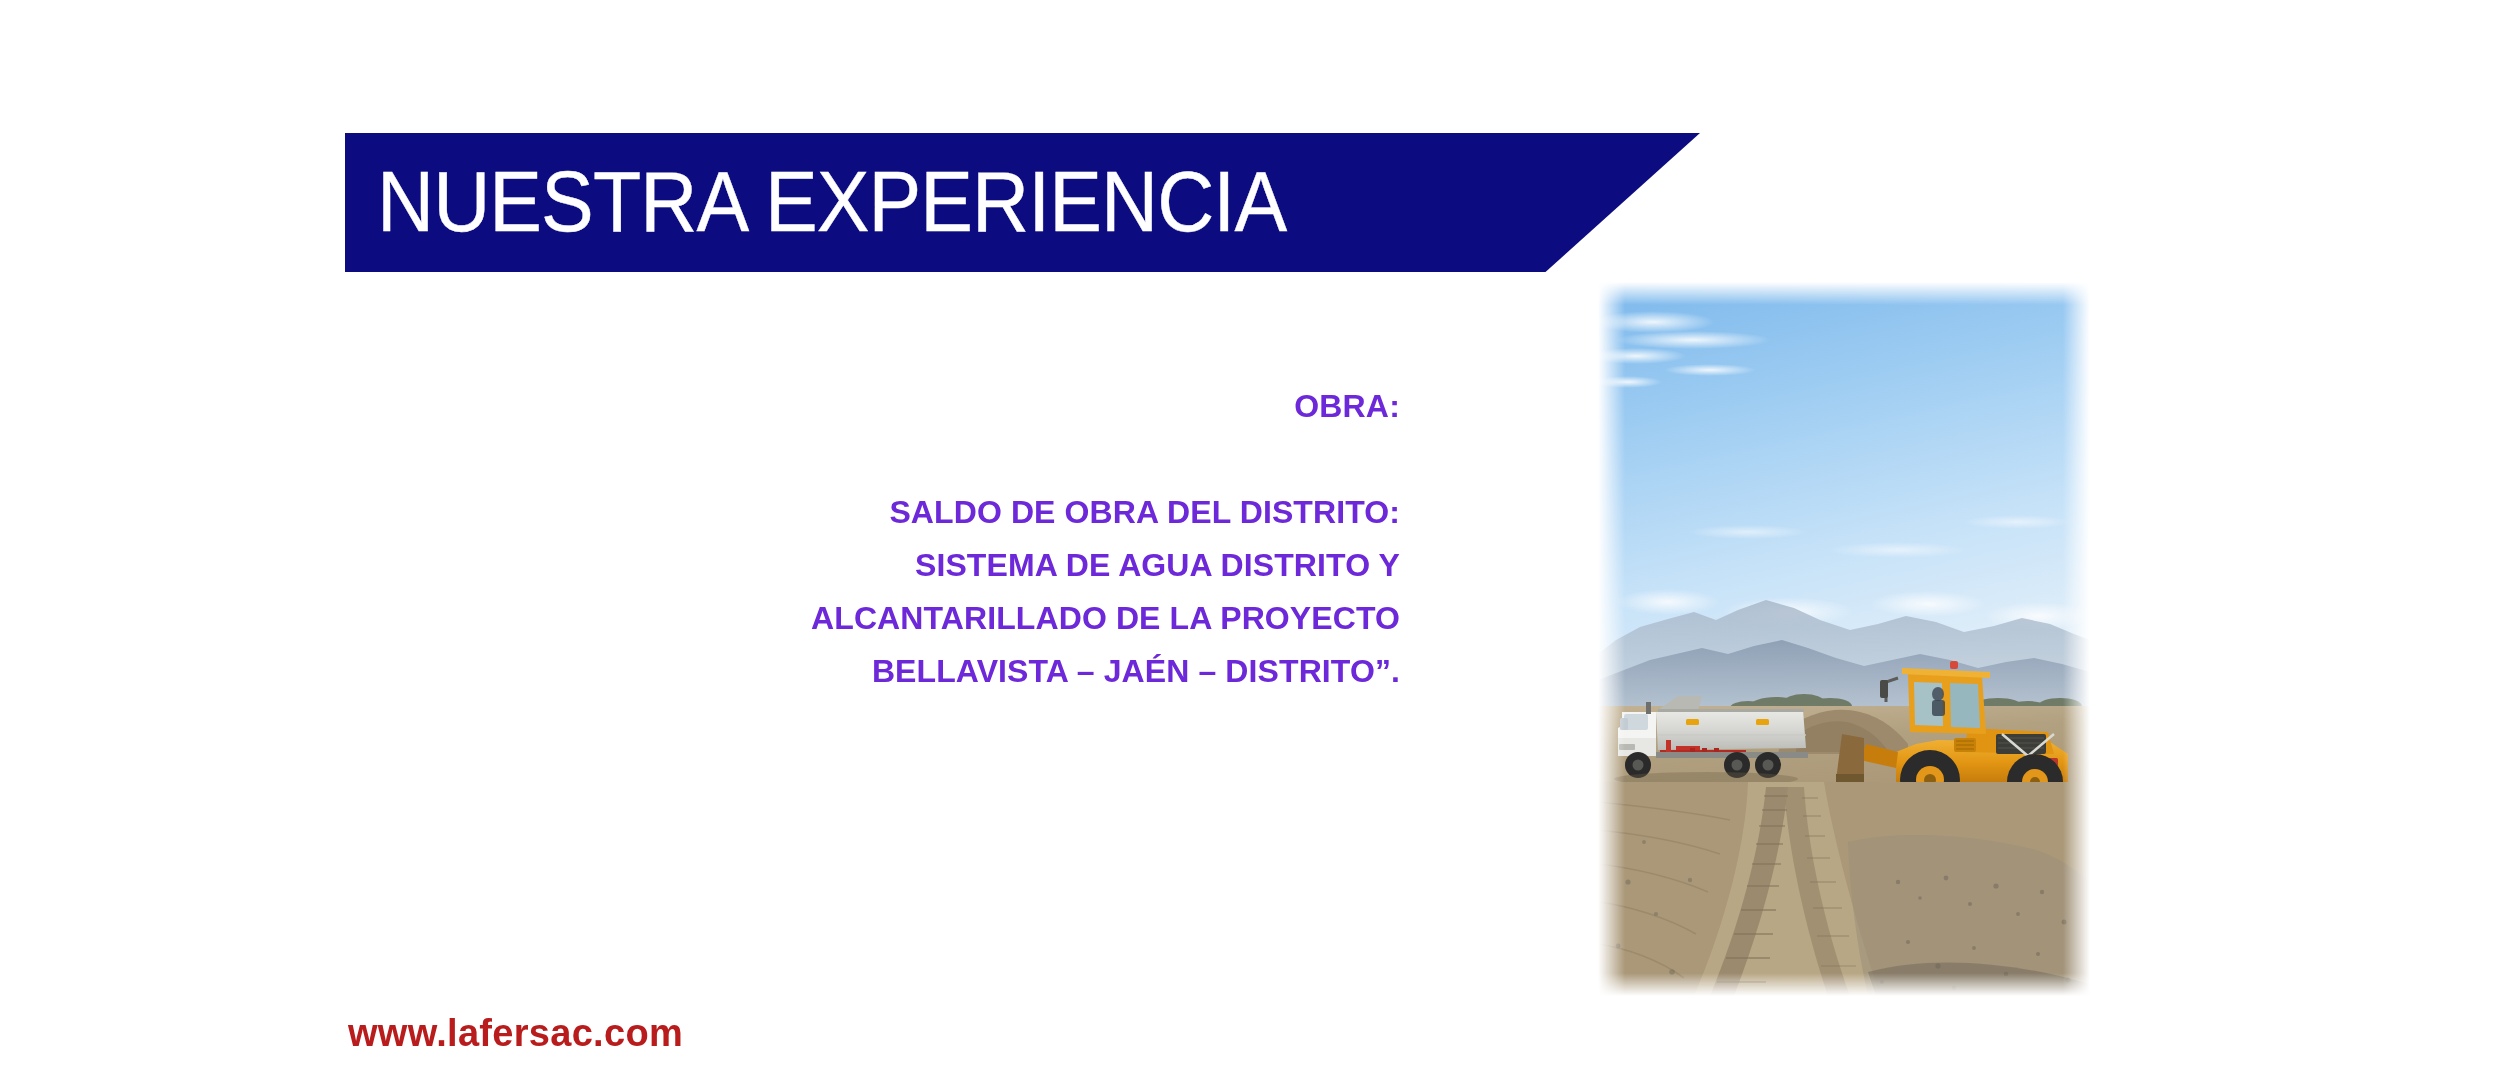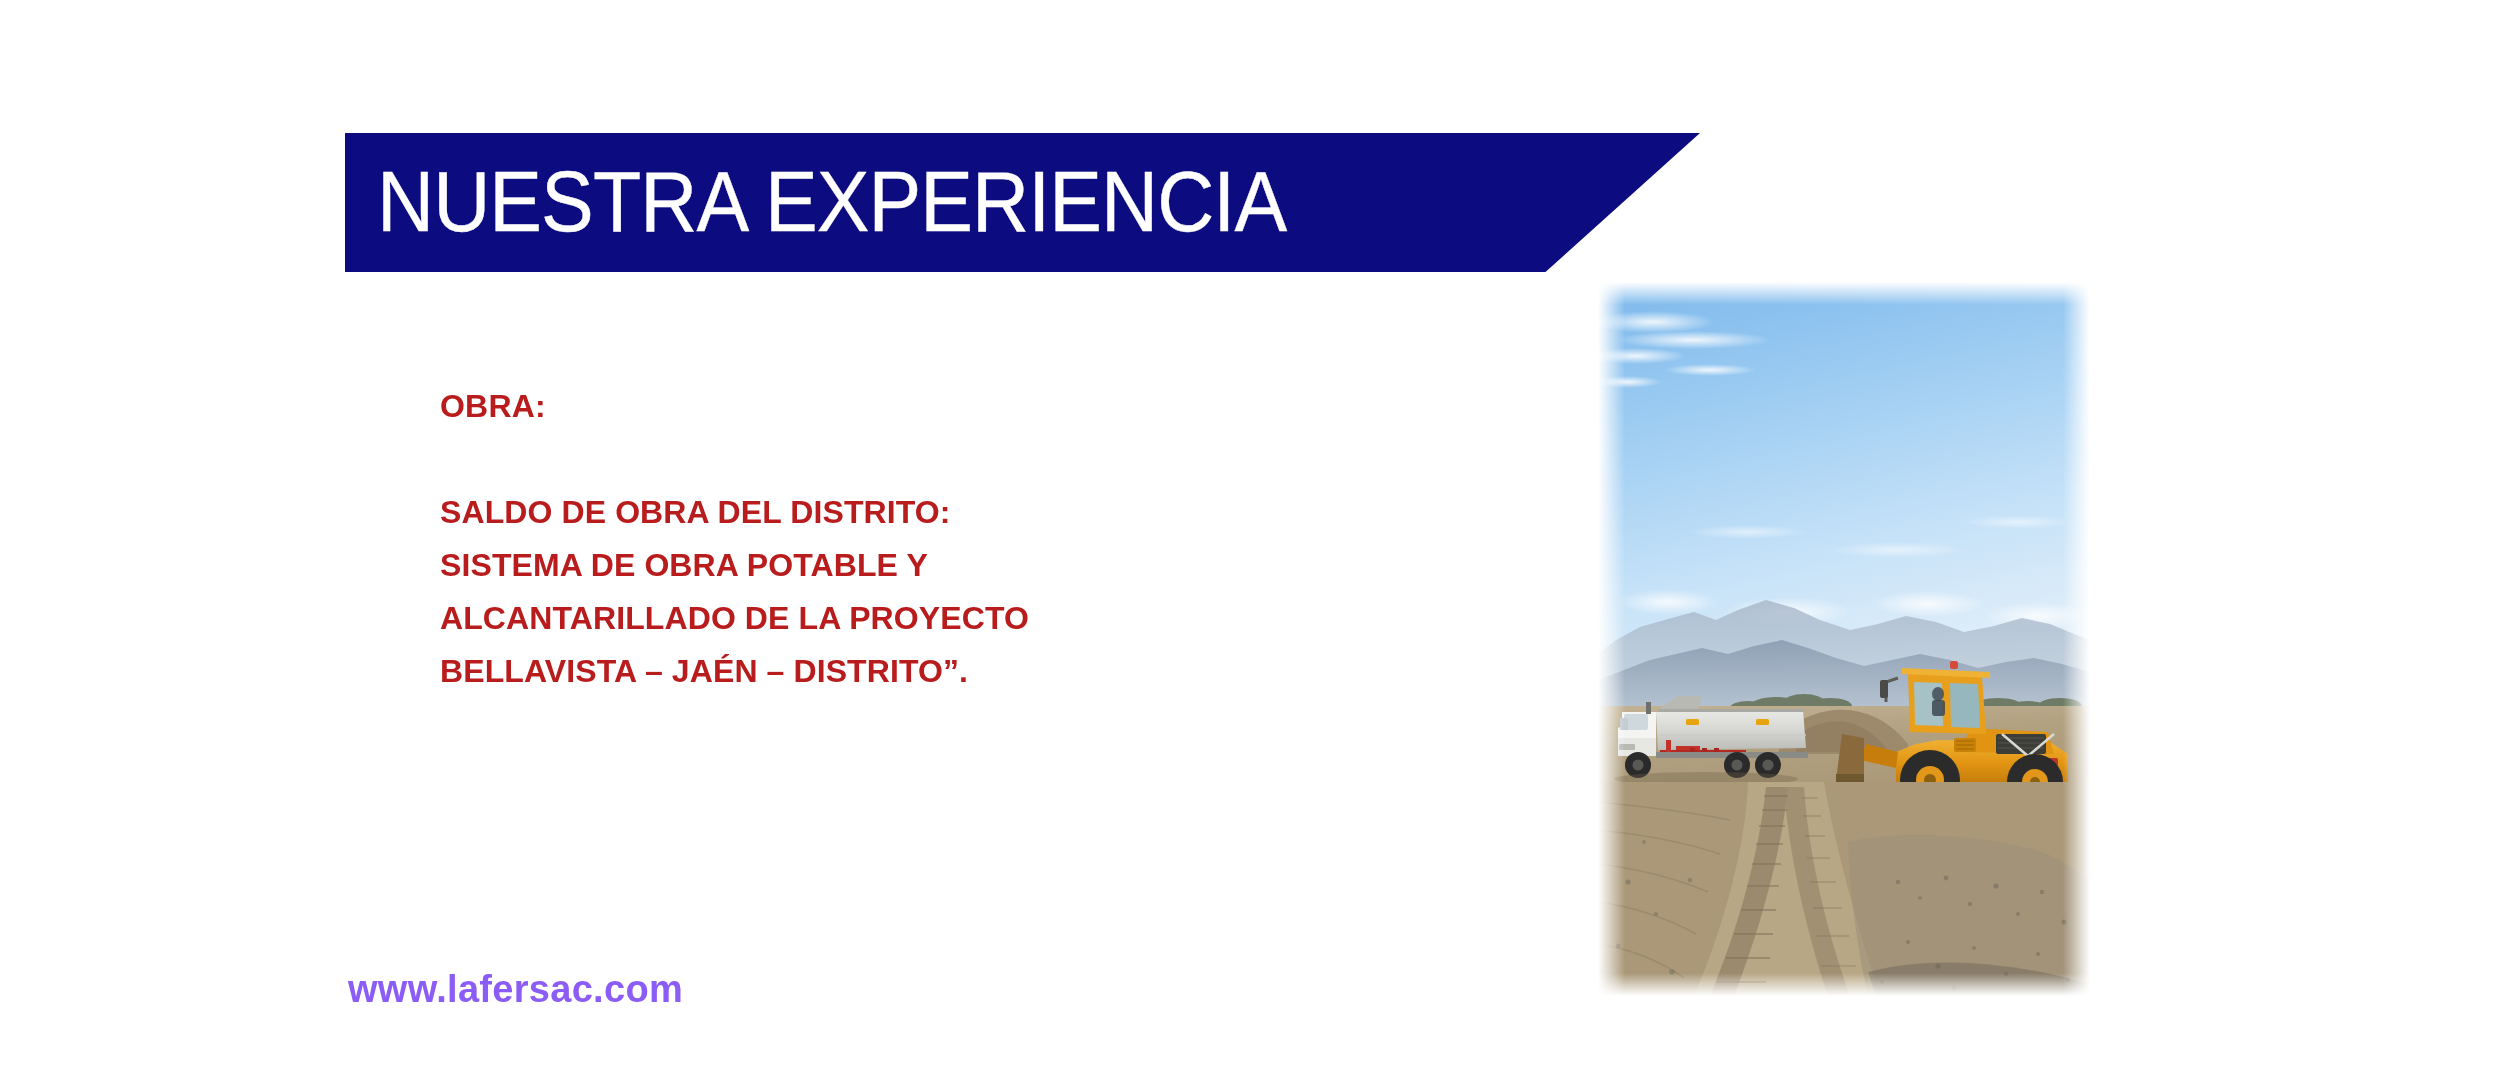--- a/index.html
+++ b/index.html
@@ -53,22 +53,22 @@
     transform: scaleX(0.93);
     transform-origin: left center;
   }
 
   
   #text-col {
     position: absolute;
     left: 440px;
     top: 390px;
     width: 960px;
-    text-align: left;
-    color: #b91c1c;
+    text-align: right;
+    color: #6d28d9;
   }
   .heading-obra {
     font-family: "Liberation Sans Narrow", "Liberation Sans", sans-serif;
     font-weight: bold;
     font-size: 32px;
     line-height: 1.05;
     letter-spacing: 0.2px;
     margin: 0 0 0 0;
   }
   .spacer-gap { height: 62px; }
@@ -78,22 +78,22 @@
     font-size: 32px;
     line-height: 53px;
     letter-spacing: 0.1px;
   }
   .project-lines div { white-space: nowrap; }
 
   
   #site-url {
     position: absolute;
     left: 348px;
-    top: 968px;
-    color: #8b5cf6;
+    top: 1012px;
+    color: #b91c1c;
     font-family: "Liberation Sans", sans-serif;
     font-weight: bold;
     font-size: 38px;
     letter-spacing: 0.3px;
     white-space: nowrap;
   }
 
   
   #photo-wrap {
     position: absolute;
@@ -124,21 +124,21 @@
 
   <div id="banner">
     <div id="banner-title"><span class="inner">NUESTRA EXPERIENCIA</span></div>
   </div>
 
   <div id="text-col">
     <div class="heading-obra">OBRA:</div>
     <div class="spacer-gap"></div>
     <div class="project-lines">
       <div>SALDO DE OBRA  DEL DISTRITO:</div>
-      <div>SISTEMA   DE   OBRA   POTABLE  Y</div>
+      <div>SISTEMA   DE   AGUA   DISTRITO  Y</div>
       <div>ALCANTARILLADO  DE  LA PROYECTO</div>
       <div>BELLAVISTA – JAÉN – DISTRITO”.</div>
     </div>
   </div>
 
   <div id="site-url">www.lafersac.com</div>
 
   <div id="photo-wrap">
     <div id="photo">
       <svg viewBox="0 0 492 714" preserveAspectRatio="none">

